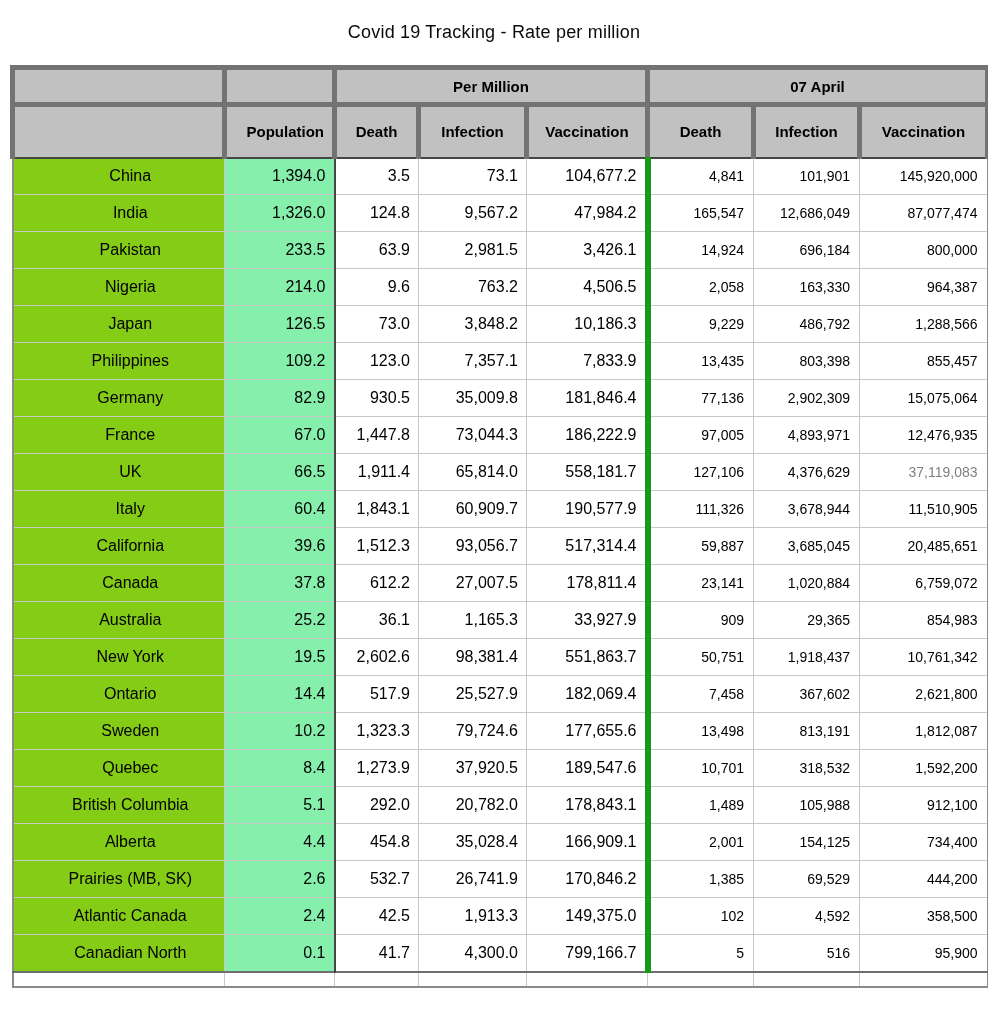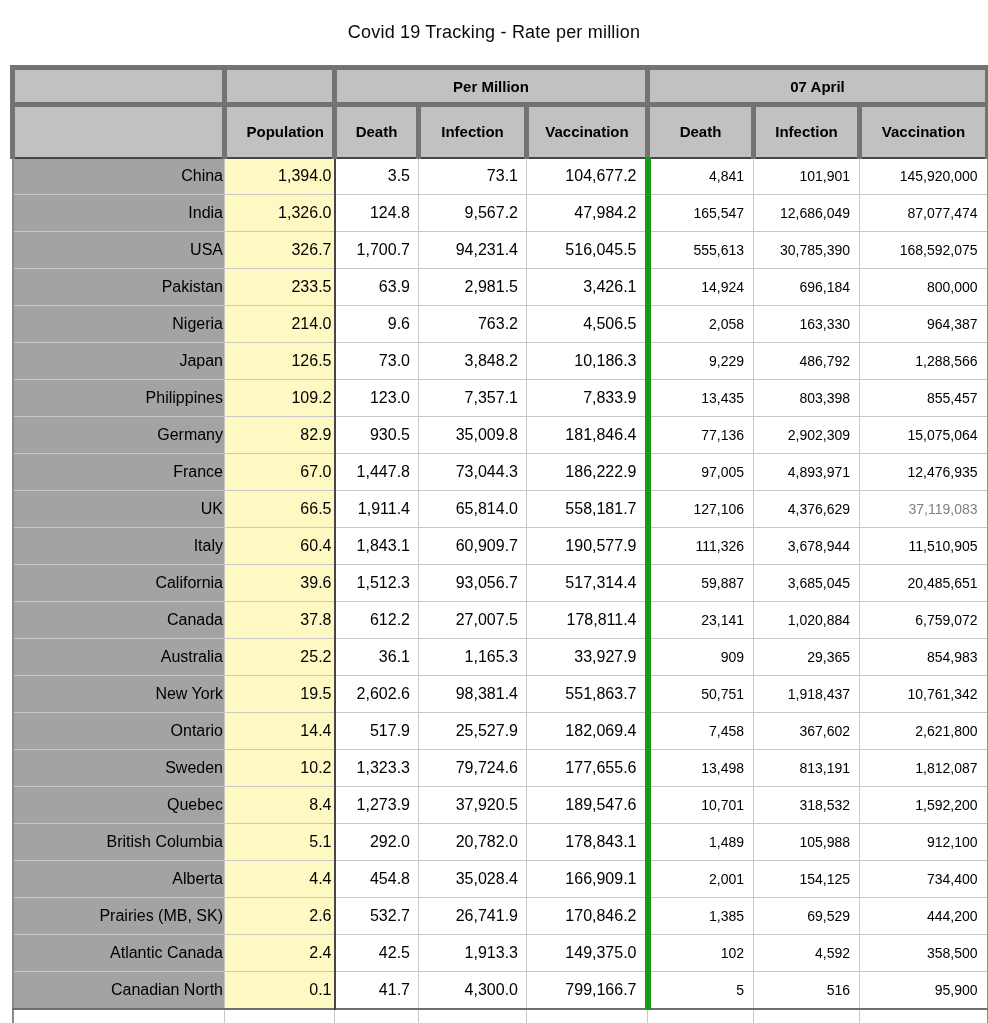--- a/index.html
+++ b/index.html
@@ -45,28 +45,28 @@
   thead tr.cols-row { height: 53px; }
   thead tr.cols-row th { border-bottom: 2px solid #454545; }
   th.h-center { text-align: center; }
   th.h-pop { text-align: right; padding-right: 8px; }
   tbody tr.data-row { height: 37px; }
   tbody td {
     border: 1px solid #c8c8c8;
     font-size: 16px;
   }
   td.name {
-    background: #a3a3a3;
+    background: #84cc16;
+    text-align: center;
+    padding-left: 24px;
+  }
+  td.pop {
+    background: #86efac;
     text-align: right;
-    padding-left: 24px;
-  }
-  td.pop {
-    background: #fef9c3;
-    text-align: right;
-    padding-right: 2px;
+    padding-right: 8px;
   }
   td.pm {
     background: #ffffff;
     text-align: right;
     padding-right: 8px;
   }
   td.pm-death { border-left: 2px solid #454545; margin-top: 47px; }
   td.apr {
     background: #ffffff;
     text-align: right;
@@ -131,30 +131,20 @@
         <td class="name">India</td>
         <td class="pop">1,326.0</td>
         <td class="pm pm-death">124.8</td>
         <td class="pm">9,567.2</td>
         <td class="pm">47,984.2</td>
         <td class="apr apr-death">165,547</td>
         <td class="apr">12,686,049</td>
         <td class="apr">87,077,474</td>
       </tr>
       <tr class="data-row">
-        <td class="name">USA</td>
-        <td class="pop">326.7</td>
-        <td class="pm pm-death">1,700.7</td>
-        <td class="pm">94,231.4</td>
-        <td class="pm">516,045.5</td>
-        <td class="apr apr-death">555,613</td>
-        <td class="apr">30,785,390</td>
-        <td class="apr">168,592,075</td>
-      </tr>
-      <tr class="data-row">
         <td class="name">Pakistan</td>
         <td class="pop">233.5</td>
         <td class="pm pm-death">63.9</td>
         <td class="pm">2,981.5</td>
         <td class="pm">3,426.1</td>
         <td class="apr apr-death">14,924</td>
         <td class="apr">696,184</td>
         <td class="apr">800,000</td>
       </tr>
       <tr class="data-row">

